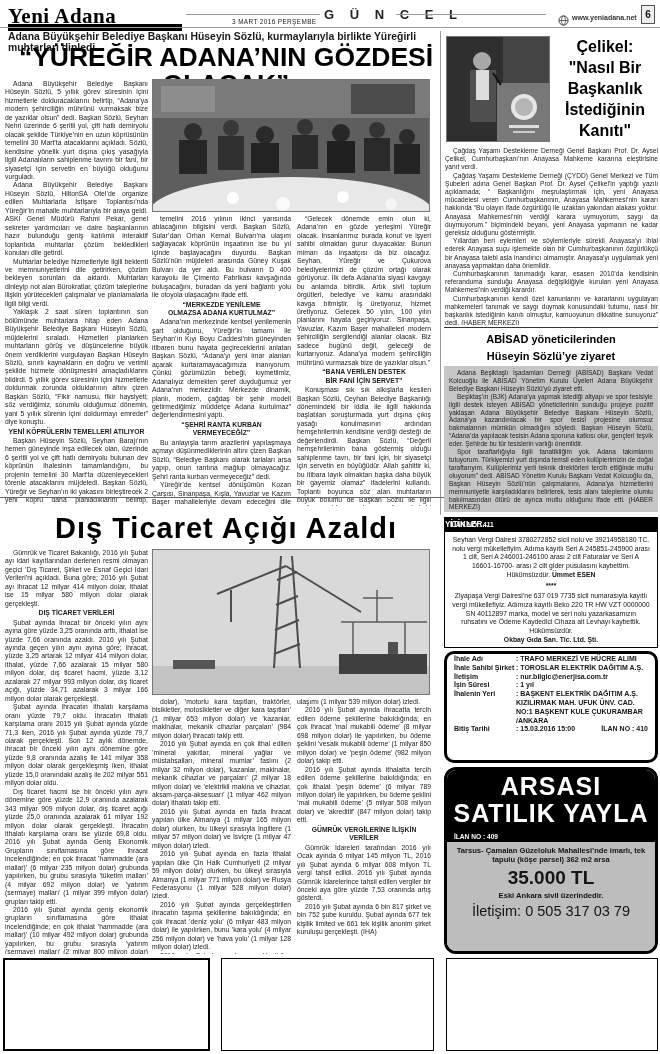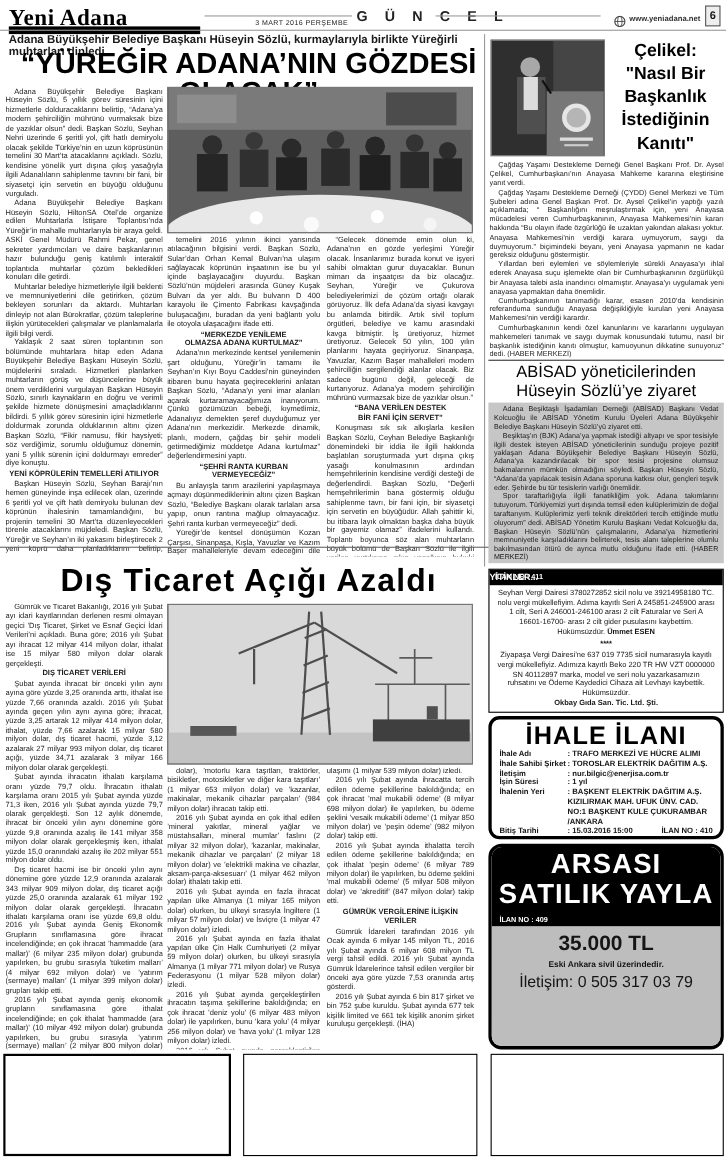--- a/index.html
+++ b/index.html
@@ -20,21 +20,21 @@
   .kicker{font-size:10.4px;font-weight:bold;color:#1a1a1a}
   .headline{font-weight:800;color:#000;text-align:center;line-height:1.02}
   .col{position:absolute;font-size:6.8px;line-height:8.45px;text-align:justify;overflow:hidden;color:#1c1c1c}
   .col p{text-indent:8px;white-space:pre-line}
   .col .sh{font-weight:bold;text-align:center;text-indent:0;white-space:pre-line;margin:1px 0}
   .photo{position:absolute;border:1px solid #777;overflow:hidden;background:#777}
   
   .cel-head{font-size:16px;line-height:21px;font-weight:800;text-align:center;white-space:pre-line;color:#000}
   .side-col{position:absolute;font-size:6.6px;line-height:8.2px;text-align:justify;overflow:hidden;color:#1c1c1c}
   .side-col p{text-indent:8px}
-  .abisad-head{font-size:15px;line-height:16.5px;font-weight:400;text-align:center;white-space:pre-line;color:#000}
+  .abisad-head{font-size:11px;line-height:16.5px;font-weight:700;text-align:center;white-space:pre-line;color:#000}
   .graybox{position:absolute;background:#c6c6c6;padding:3px 5px}
   .adbox{position:absolute;border:1px solid #000;background:#fff}
   .yit-header{height:14px;background:#000;color:#fff;position:relative}
   .yit-ilan{position:absolute;left:5px;top:3px;font-size:6.6px;font-weight:bold}
   .yit-title{position:absolute;left:0;right:0;top:2px;font-size:8.2px;font-weight:bold}
   .yit-body{padding:4px 7px;font-size:6.8px;line-height:8.7px;text-align:center}
   .stars{font-weight:bold;margin:2px 0}
   .ihale{position:absolute;border:3px solid #000;border-radius:10px;padding:1px 7px 2px;background:#fff}
   .ihale-title{font-size:23px;font-weight:800;text-align:center;letter-spacing:1px;color:#000}
   .irow{display:flex;font-size:7px;line-height:8.8px;font-weight:bold}
@@ -236,21 +236,20 @@
     </div>
     <div class="yit-body">
       <p><span>Seyhan Vergi Dairesi 3780272852 sicil nolu ve 39214958180 TC. nolu vergi mükellefiyim. Adıma kayıtlı Seri A 245851-245900  arası 1 cilt, Seri A 246001-246100  arası 2 cilt Faturalar ve Seri A 16601-16700- arası 2 cilt gider pusulasını kaybettim. Hükümsüzdür.</span> <b>Ümmet ESEN</b></p>
       <div class="stars">****</div>
       <p><span>Ziyapaşa Vergi Dairesi’ne 637 019 7735 sicil numarasıyla kayıtlı vergi mükellefiyiz. Adımıza kayıtlı Beko 220 TR HW VZT 0000000 SN 40112897 marka, model ve seri nolu yazarkasamızın ruhsatını ve Ödeme Kaydedici Cihaza ait Levhayı kaybettik. Hükümsüzdür.</span></p>
       <b>Okbay Gıda San. Tic. Ltd. Şti.</b>
     </div>
   </div>
 
   <div class="ihale" style="left:444px;top:651px;width:214px;height:112px">
-    <div class="ihale-title">İHALE İLANI</div>
     <div class="irow">
         <span class="lab">İhale Adı</span>
         <span class="val">: TRAFO MERKEZİ VE HÜCRE ALIMI</span>
       </div>
     <div class="irow">
         <span class="lab">İhale Sahibi Şirket</span>
         <span class="val">: TOROSLAR ELEKTRİK DAĞITIM A.Ş.</span>
       </div>
     <div class="irow">
         <span class="lab">İletişim</span>
@@ -271,20 +270,21 @@
       </div>
   </div>
 
   <div class="satilik" style="left:444px;top:767px;width:214px;height:187px">
     <div class="sat-head" style="height:72px">
       <div class="sat-title">ARSASI</div>
       <div class="sat-title">SATILIK YAYLA</div>
       <span class="sat-ilan">İLAN NO : 409</span>
     </div>
     <div class="sat-body" style="height:109px">
+      <div class="sat-desc">Tarsus- Çamalan Güzeloluk Mahallesi’nde imarlı, tek tapulu (köşe parsel) 362 m2 arsa</div>
       <div class="sat-price">35.000 TL</div>
       <div class="sat-note">Eski Ankara sivil üzerindedir.</div>
       <div class="sat-contact">İletişim: 0 505 317 03 79</div>
     </div>
   </div>
 
   <div class="adbox" style="left:3px;top:958px;width:207px;height:93px;border-width:2px">
     
     
     

